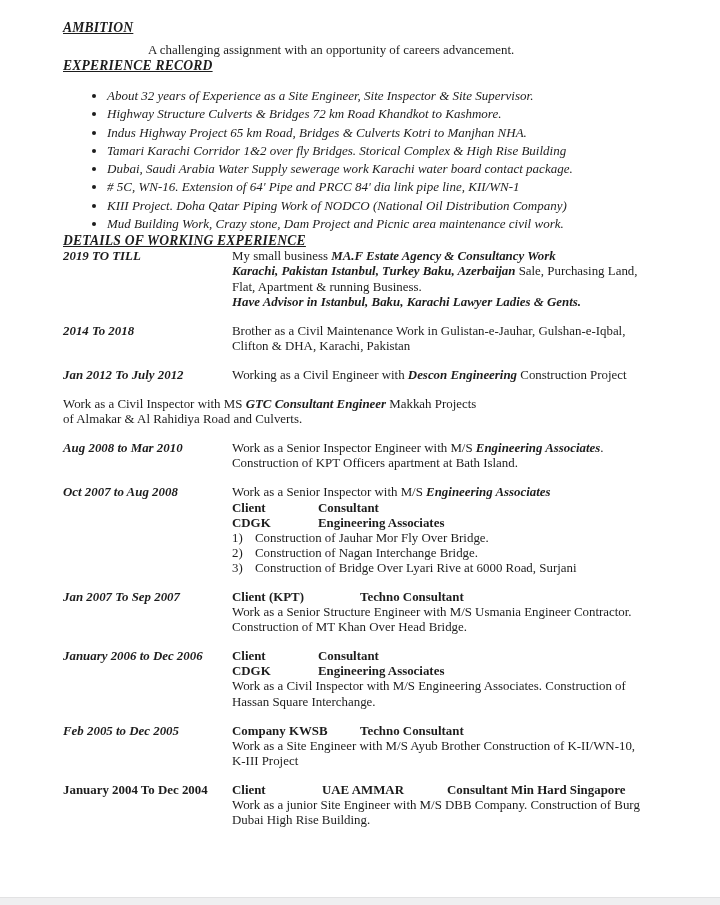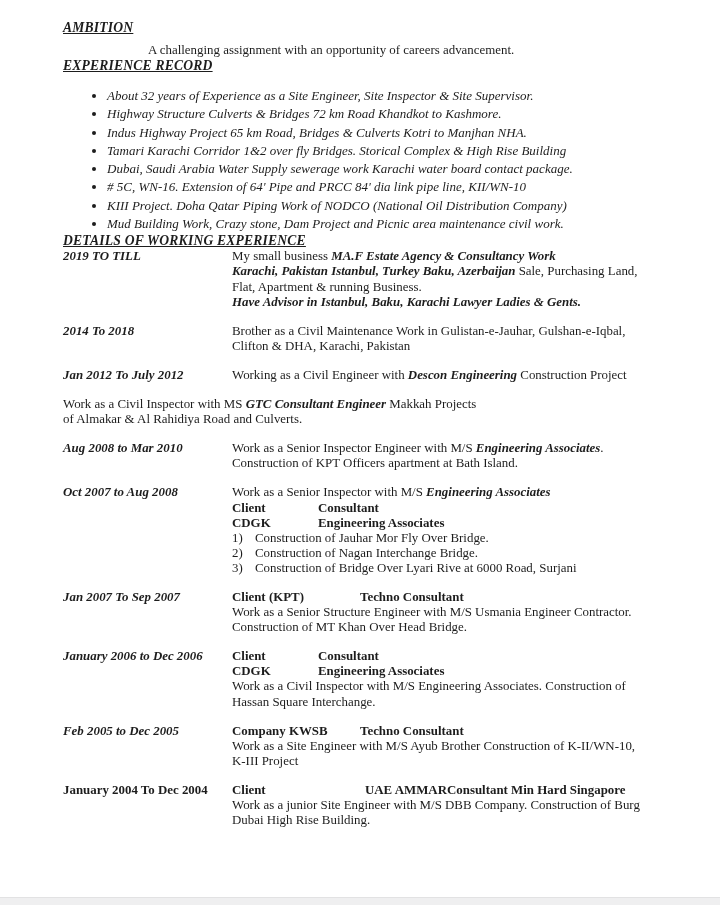--- a/index.html
+++ b/index.html
@@ -83,21 +83,21 @@
     <h2 class="heading">AMBITION</h2>
     <p class="ambition-text">A challenging assignment with an opportunity of careers advancement.</p>
 
     <h2 class="heading heading-experience">EXPERIENCE RECORD</h2>
     <ul class="bullets" id="bullet-list">
         <li>About 32 years of Experience as a Site Engineer, Site Inspector &amp; Site Supervisor.</li>
         <li>Highway Structure Culverts &amp; Bridges 72 km Road Khandkot to Kashmore.</li>
         <li>Indus Highway Project 65 km Road, Bridges &amp; Culverts Kotri to Manjhan NHA.</li>
         <li>Tamari Karachi Corridor 1&amp;2 over fly Bridges. Storical Complex &amp; High Rise Building</li>
         <li>Dubai, Saudi Arabia Water Supply sewerage work Karachi water board contact package.</li>
-        <li># 5C, WN-16. Extension of 64' Pipe and PRCC 84' dia link pipe line, KII/WN-10</li>
+        <li># 5C, WN-16. Extension of 64' Pipe and PRCC 84' dia link pipe line, KII/WN-1</li>
         <li>KIII Project. Doha Qatar Piping Work of NODCO (National Oil Distribution Company)</li>
         <li>Mud Building Work, Crazy stone, Dam Project and Picnic area maintenance civil work.</li>
       </ul>
 
     <h2 class="heading heading-details">DETAILS OF WORKING EXPERIENCE</h2>
     <div class="entries" id="entry-list">
         <div class="entry">
           <div class="period sbi">2019 TO TILL</div>
           <div class="desc">
             <div class="line"><span class="sr">My small business </span><span class="sbi">MA.F Estate Agency &amp; Consultancy Work</span></div>
@@ -164,21 +164,21 @@
           <div class="period sbi">Feb 2005 to Dec 2005</div>
           <div class="desc">
             <div class="line"><span class="sb colspan" style="min-width: 128px;">Company KWSB</span><span class="sb">Techno Consultant</span></div>
             <div class="line"><span class="sr">Work as a Site Engineer with M/S Ayub Brother Construction of K-II/WN-10,</span></div>
             <div class="line"><span class="sr">K-III Project</span></div>
           </div>
         </div>
         <div class="entry">
           <div class="period sb">January 2004 To Dec 2004</div>
           <div class="desc">
-            <div class="line"><span class="sb colspan" style="min-width: 90px;">Client</span><span class="sb colspan" style="min-width: 125px; text-align: right;">UAE AMMAR</span><span class="sb">Consultant Min Hard Singapore</span></div>
+            <div class="line"><span class="sb colspan" style="min-width: 90px;">Client</span><span class="sb colspan" style="min-width: 125px;">UAE AMMAR</span><span class="sb">Consultant Min Hard Singapore</span></div>
             <div class="line"><span class="sr">Work as a junior Site Engineer with M/S DBB Company. Construction of Burg</span></div>
             <div class="line"><span class="sr">Dubai High Rise Building.</span></div>
           </div>
         </div>
       </div>
 
   </div>
   <div class="bottom-edge"></div>
 </div>
 

